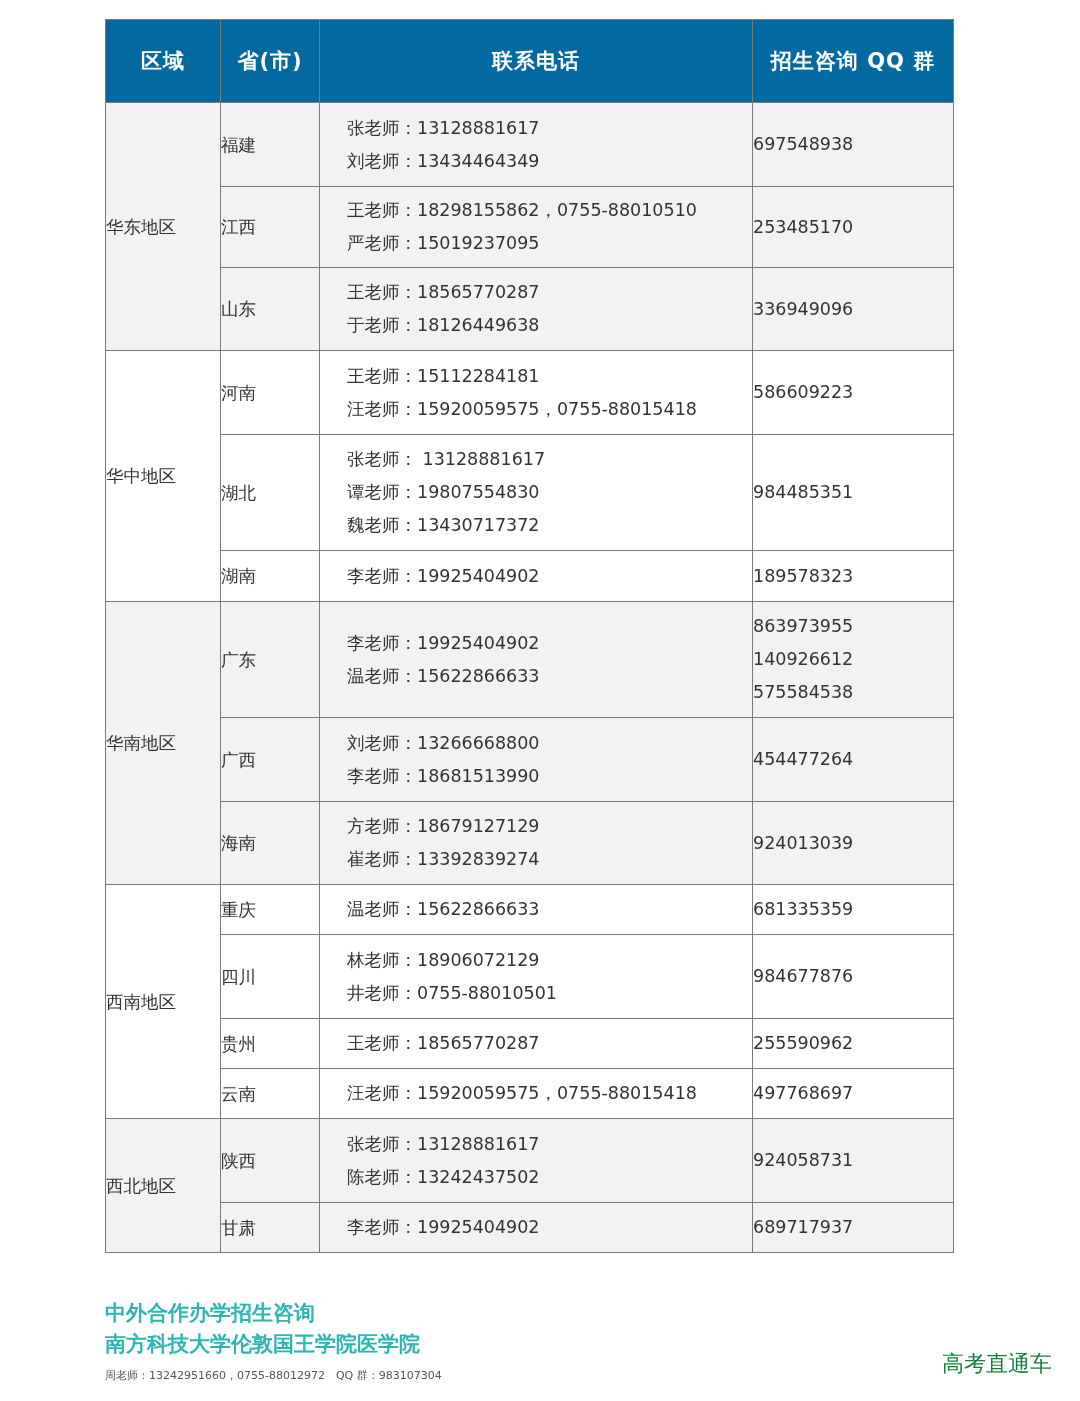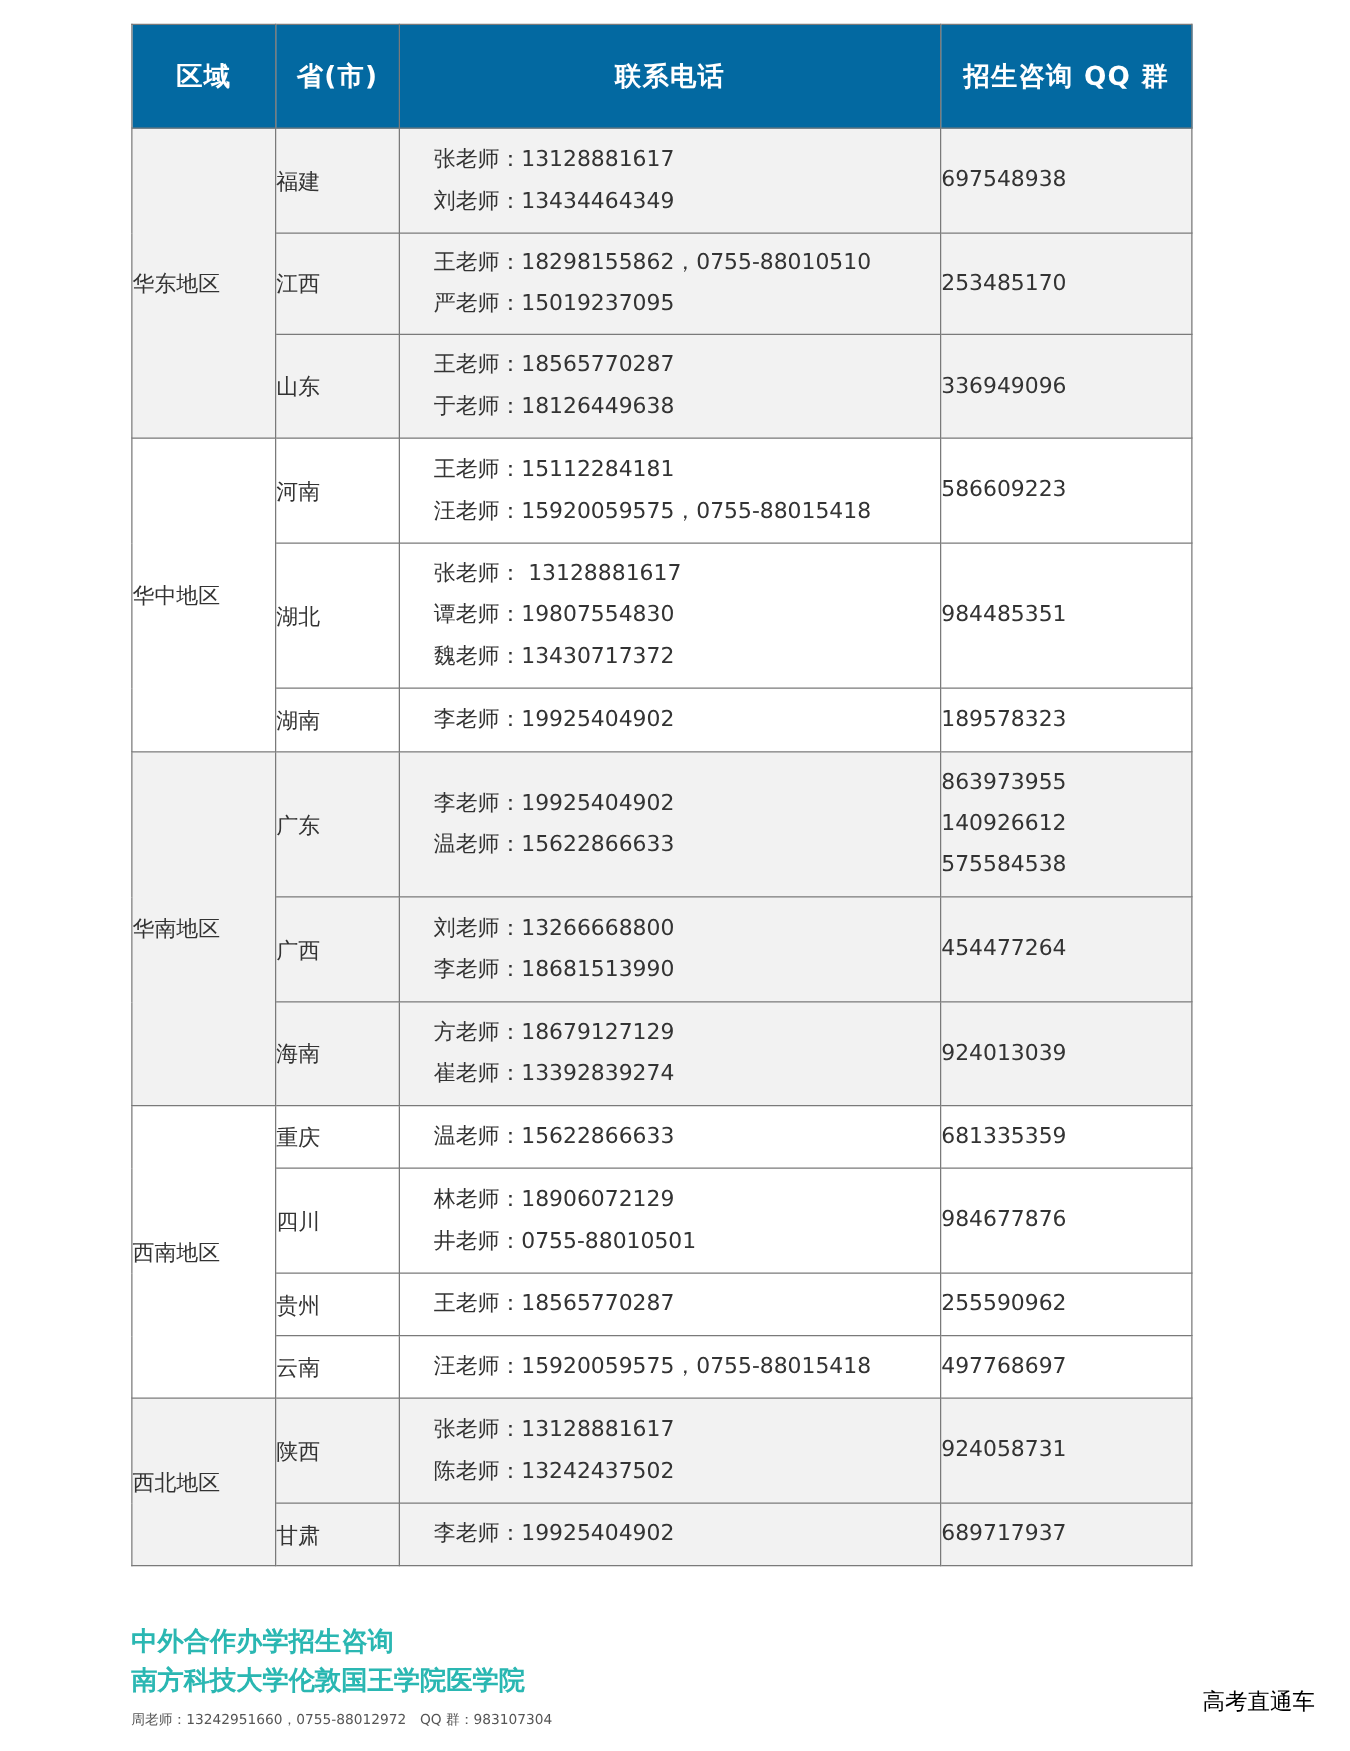--- a/index.html
+++ b/index.html
@@ -20,21 +20,21 @@
     border: 1.5px solid #7a7a7a; font-size: 17.5px; color: #333333;
     text-align: left; vertical-align: middle; padding: 0;
   }
   tr.gray td { background: #f2f2f2; }
   tr.white td { background: #ffffff; }
   td.contact { text-align: left; padding-left: 27px; }
   .line { line-height: 33px; white-space: nowrap; }
   .footer { position: absolute; left: 105px; top: 1298px; }
   .footer .t1, .footer .t2 { color: #2ab7b2; font-weight: bold; font-size: 21px; line-height: 31px; }
   .footer .t3 { color: #555555; font-size: 11px; margin-top: 8px; white-space: nowrap; }
-  .watermark { position: absolute; right: 28px; top: 1349px; color: #000000; font-size: 18px; }
+  .watermark { position: absolute; right: 28px; top: 1349px; color: #15803d; font-size: 22px; }
 </style>
 </head>
 <body>
 
 <div class="table-wrap">
   <table>
     <colgroup>
         <col class="c1">
         <col class="c2">
         <col class="c3">

